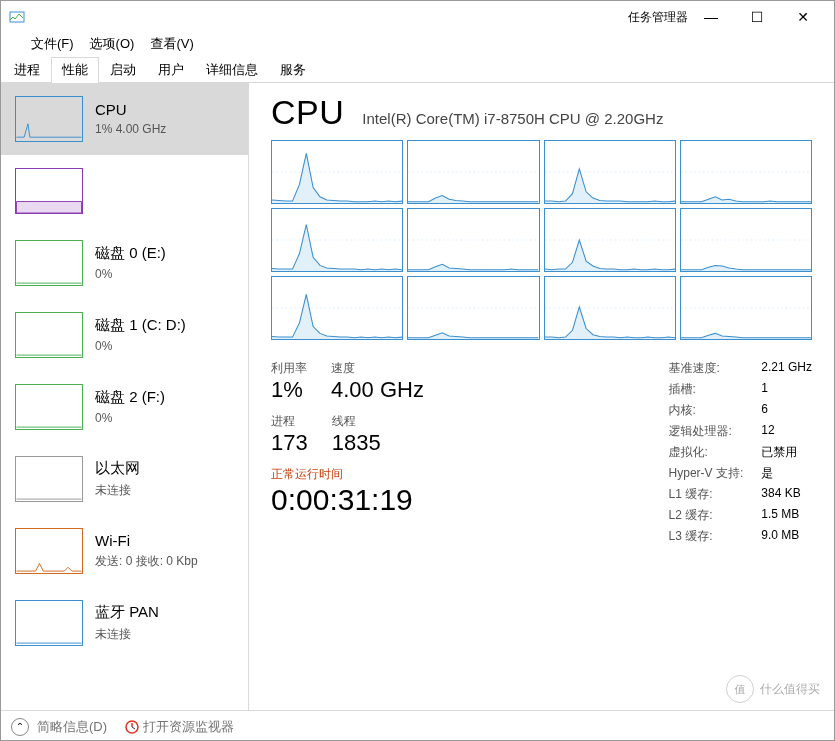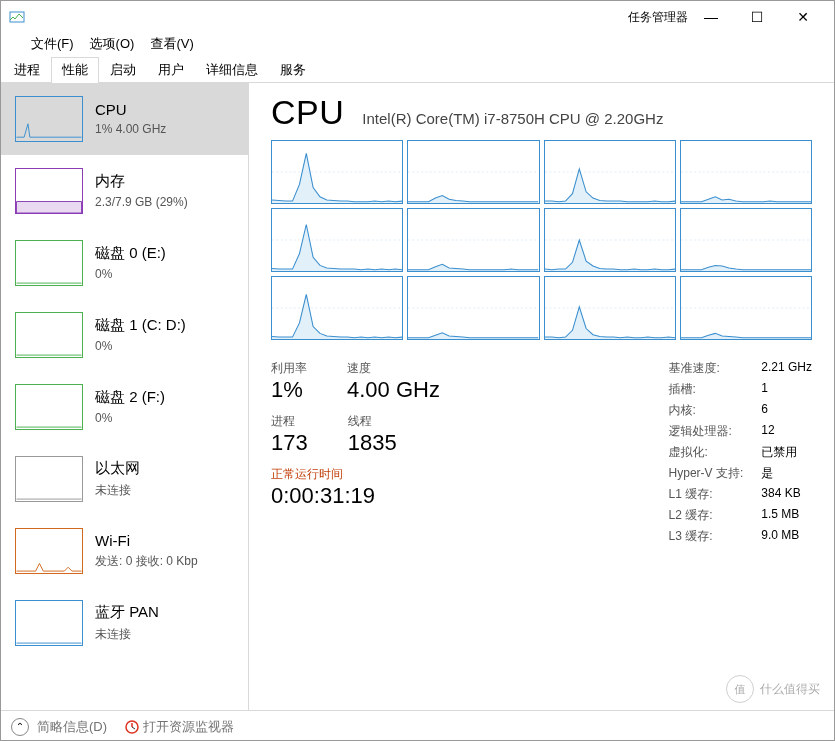--- a/index.html
+++ b/index.html
@@ -46,26 +46,26 @@
 .cpu-grid { display: grid; grid-template-columns: repeat(4, 1fr); grid-template-rows: repeat(3, 64px); gap: 4px; margin-bottom: 20px; }
 .cpu-cell { border: 1px solid #3b8fcf; position: relative; }
 .cpu-cell svg { width: 100%; height: 100%; display: block; }
 
 .stats-row { display: flex; }
 .stats-left { flex: 1; }
 .stats-right { display: grid; grid-template-columns: auto auto; column-gap: 18px; row-gap: 4px; font-size: 12px; color: #444; align-content: start; }
 .stats-right .k { color: #555; }
 .stats-right .v { color: #000; }
 
-.big-stats { display: flex; gap: 40px; margin-bottom: 10px; }
+.big-stats { display: flex; gap: 24px; margin-bottom: 10px; }
 .big-stat .lbl { font-size: 12px; color: #555; }
 .big-stat .val { font-size: 22px; }
 
 .uptime-lbl { font-size: 12px; color: #c2410c; }
-.uptime-val { font-size: 22px; }
+.uptime-val { font-size: 30px; }
 
 
 .statusbar { height: 32px; border-top: 1px solid #d9d9d9; display: flex; align-items: center; padding: 0 10px; font-size: 13px; }
 .statusbar .chevron { width: 18px; height: 18px; border: 1px solid #888; border-radius: 50%; display: inline-flex; align-items: center; justify-content: center; margin-right: 8px; font-size: 10px; }
 .statusbar .link { color: #737373; cursor: pointer; }
 .statusbar .sep { width: 18px; }
 .statusbar .resmon-icon { display: inline-flex; margin-right: 4px; }
 
 .watermark { position: absolute; right: 15px; bottom: 38px; display: flex; align-items: center; gap: 6px; color: #888; font-size: 12px; opacity: 0.7; pointer-events: none; }
 .watermark .circle { width: 28px; height: 28px; border: 1px solid #bbb; border-radius: 50%; display: flex; align-items: center; justify-content: center; font-size: 11px; }
@@ -112,24 +112,20 @@
           </svg></div>
         <div class="label-block">
           <div class="title">CPU</div>
           <div class="sub">1% 4.00 GHz</div>
         </div>
       </div>
       <div class="sidebar-item">
         <div class="thumb" style="border-color: rgb(139, 59, 179);"><svg viewBox="0 0 68 46">
             <path d="M0,34 L68,34 L68,46 L0,46 Z" fill="#8b3bb330" stroke="#8b3bb3" stroke-width="1"></path>
           </svg></div>
-        <div class="label-block">
-          <div class="title">内存</div>
-          <div class="sub">2.3/7.9 GB (29%)</div>
-        </div>
       </div>
       <div class="sidebar-item">
         <div class="thumb" style="border-color: rgb(76, 175, 80);"><svg viewBox="0 0 68 46">
             <path d="M0,44 L68,44" fill="none" stroke="#4caf50" stroke-width="1"></path>
           </svg></div>
         <div class="label-block">
           <div class="title">磁盘 0 (E:)</div>
           <div class="sub">0%</div>
         </div>
       </div>

